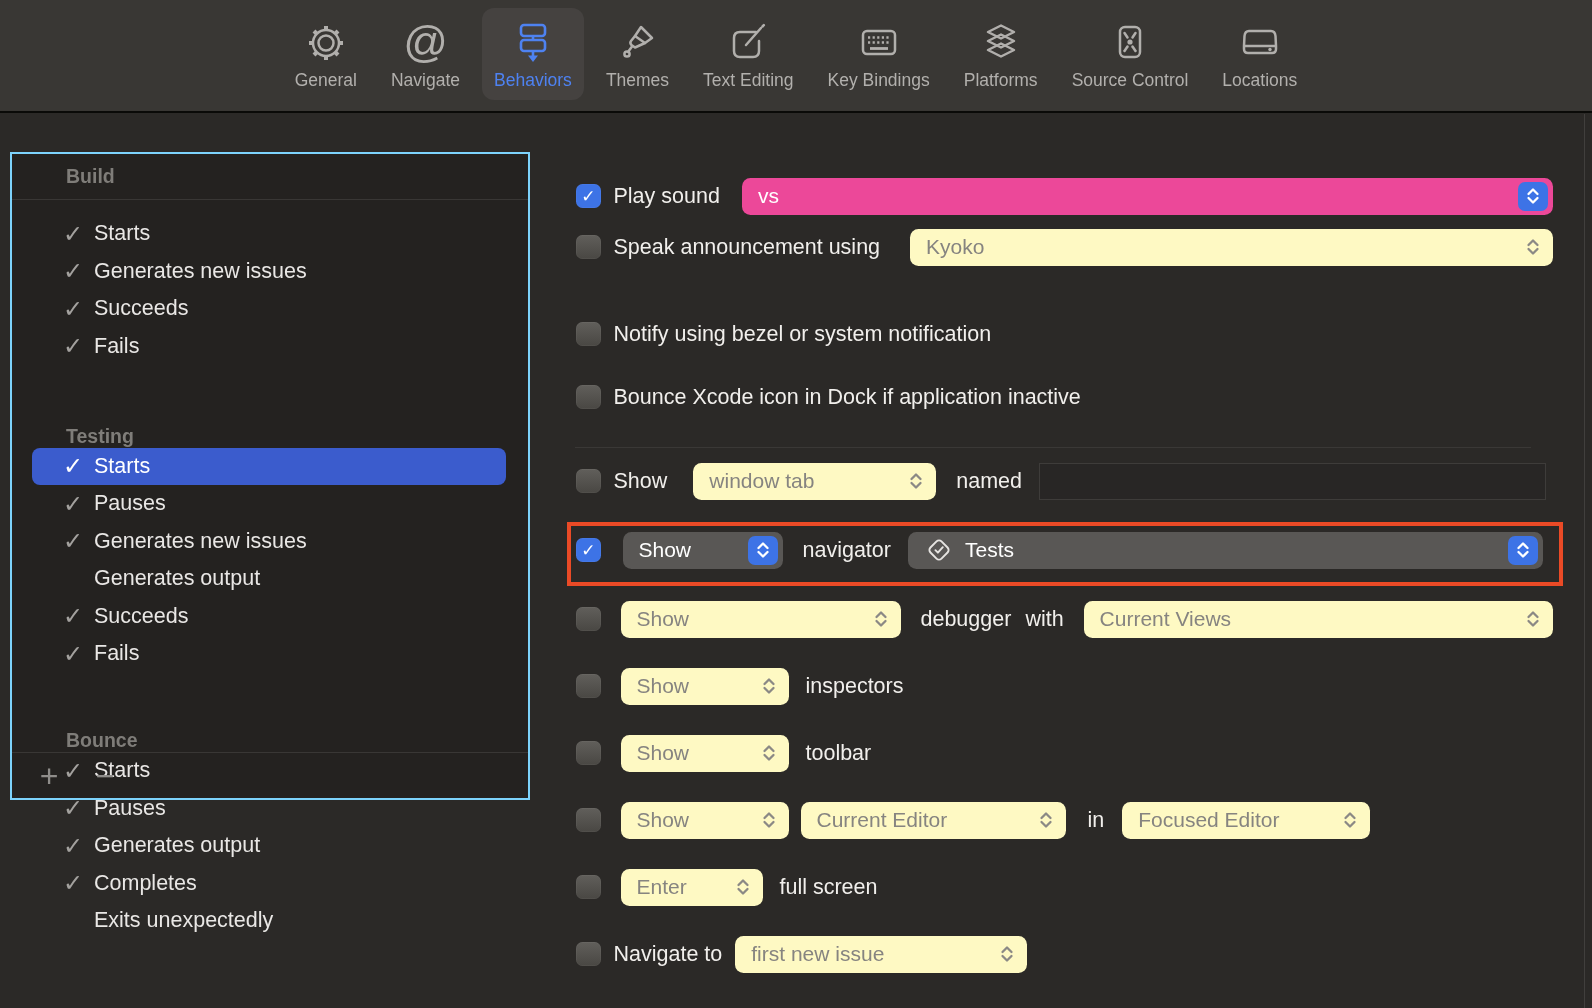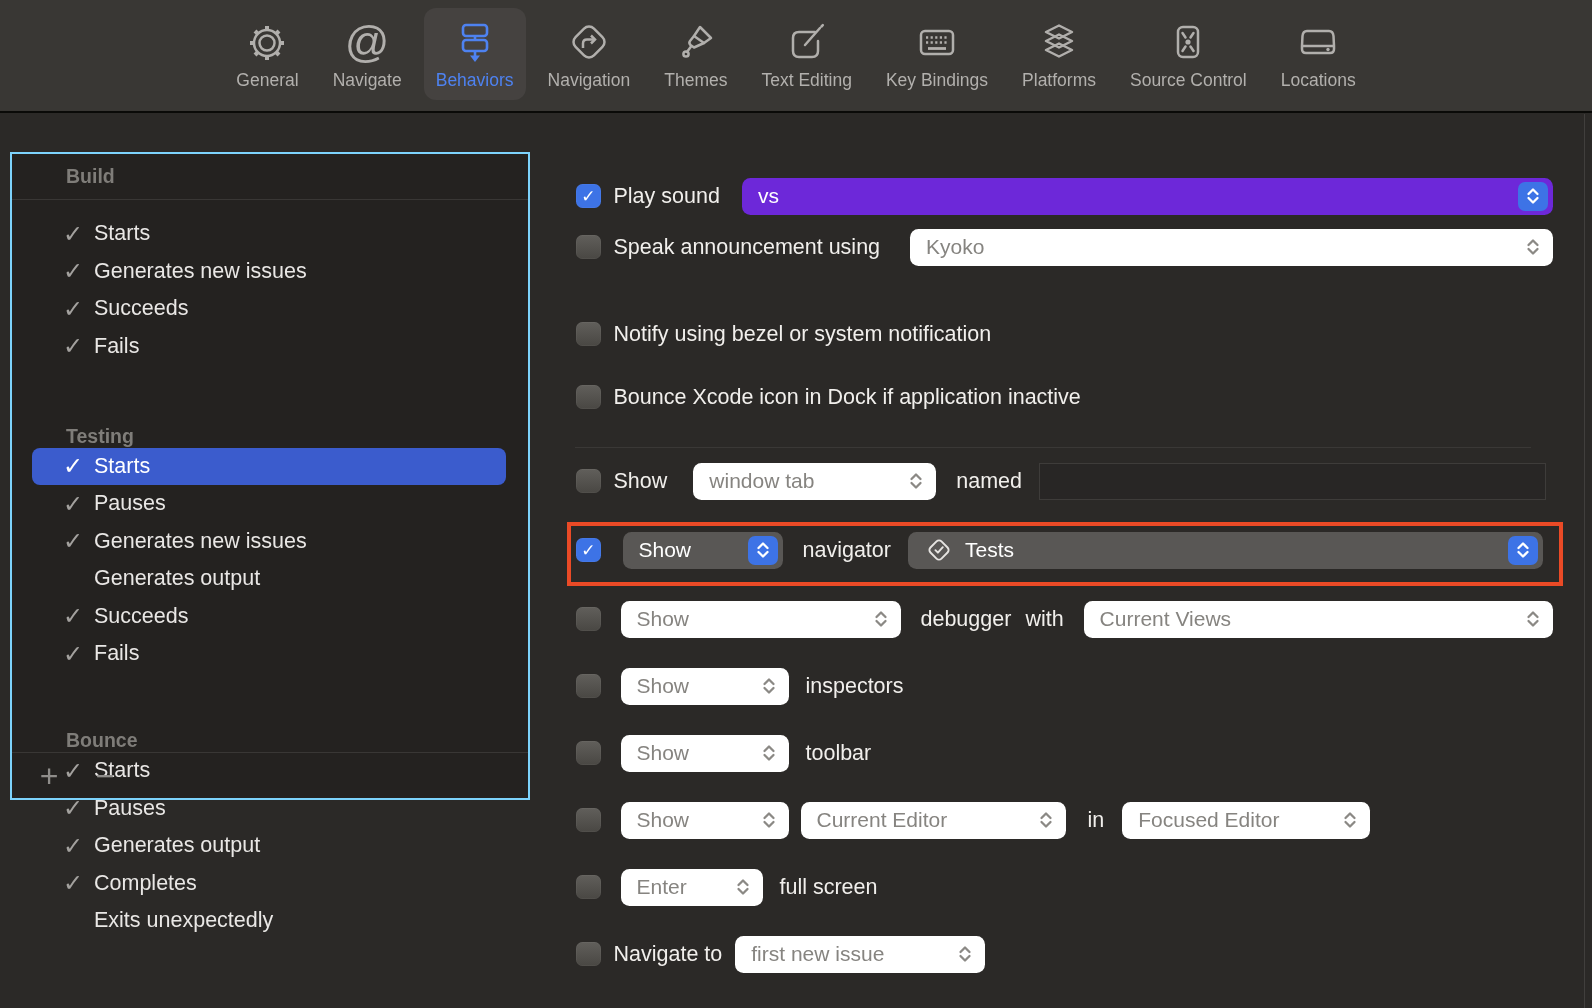--- a/index.html
+++ b/index.html
@@ -77,23 +77,23 @@
     box-shadow:inset 0 0 0 0.5px rgba(255,255,255,0.08);
   }
   .cb.on {
     background:#3d73e6; display:flex; align-items:center; justify-content:center;
     color:#fff; font-size:17px; font-weight:700;
   }
   .dd {
     height:37px; border-radius:8.5px; display:flex; align-items:center;
     padding:0 5px 0 16px; font-size:21px; white-space:nowrap;
   }
-  .dd.on  { background:#6d28d9; color:#ffffff; }
+  .dd.on  { background:#ec4899; color:#ffffff; }
   .dd.on2 { background:#595755; color:#ffffff; }
-  .dd.off { background:#ffffff; color:#868480;justify-content:space-between; }
+  .dd.off { background:#fef9c3; color:#868480;justify-content:space-between; }
   .grow { flex:1; }
   .stepper { margin-left:auto; display:flex; align-items:center; justify-content:center; flex:none; }
   .stepper.blue { width:30px; height:29px; border-radius:7px; background:#3d73e6; }
   .stepper.gray { width:30px; height:29px; }
   .tfield {
     height:37px; background:#282625; border:1px solid #3e3c3a;
     color:#f1efec; font-size:21px; padding:0 10px; outline:none;
   }
   .divider-main { position:absolute; left:575px; right:61px; top:447px; height:1px; background:#3a3836; }
   .vline-right { position:absolute; left:1584px; top:114px; bottom:0; width:1px; background:#413f3d; }
@@ -141,30 +141,20 @@
         <rect x="11" y="6" width="24" height="11" rx="3"></rect>
         <rect x="11" y="21" width="24" height="11" rx="3"></rect>
         <line x1="23" y1="17" x2="23" y2="21"></line>
         <line x1="23" y1="32" x2="23" y2="37"></line>
         <path d="M18 36.5 L28 36.5 L23 43 Z" fill="#4e82f1" stroke="none"></path>
       </svg>
     </div>
     <div class="tb-label">Behaviors</div>
   </div>
 
-  <div class="tb-item">
-    <div class="tb-icon">
-      <svg width="46" height="46" viewBox="0 0 46 46" fill="none" stroke="#b1afac" stroke-width="2.5">
-        <rect x="10" y="10" width="26" height="26" rx="7" transform="rotate(45 23 23)"></rect>
-        <path d="M17 29 L17 24.5 Q17 20.5 21 20.5 L28 20.5"></path>
-        <path d="M25 16.5 L29 20.5 L25 24.5"></path>
-      </svg>
-    </div>
-    <div class="tb-label">Navigation</div>
-  </div>
 
   <div class="tb-item">
     <div class="tb-icon">
       <svg width="46" height="46" viewBox="0 0 46 46" fill="none" stroke="#b1afac" stroke-width="2.5" stroke-linejoin="round" stroke-linecap="round">
         <path d="M27 8 L38 19 L31 24 L21 17 Z"></path>
         <path d="M21 17 L17 22 Q15.5 24 17.5 26 L21 28.5 L31 24"></path>
         <path d="M18 27.5 L14 33"></path>
         <circle cx="13" cy="35" r="2.6"></circle>
       </svg>
     </div>
@@ -498,21 +488,21 @@
           <path d="M3.5 11 L8 15.5 L12.5 11"></path>
       </svg>
     </span>
   </div>
   <span class="lbl" style="margin-left:17px;">full screen</span>
 </div>
 
 <div class="row" style="top:935px;">
   <div class="cb"></div>
   <span class="lbl">Navigate to</span>
-  <div class="dd off" style="margin-left:13px; width:250px;">
+  <div class="dd off" style="margin-left:13px; width:292px;">
     <span>first new issue</span>
     <span class="stepper gray">
       <svg width="16" height="18" viewBox="0 0 16 18" fill="none" stroke="#8b8985" stroke-width="2.3" stroke-linecap="round" stroke-linejoin="round">
         <path d="M3.5 7 L8 2.5 L12.5 7"></path>
           <path d="M3.5 11 L8 15.5 L12.5 11"></path>
       </svg>
     </span>
   </div>
 </div>
 

